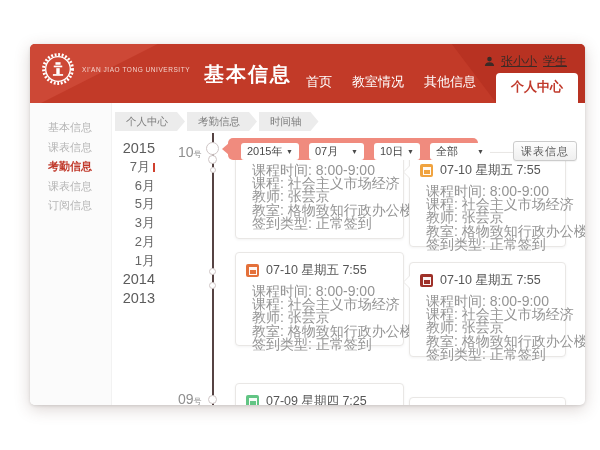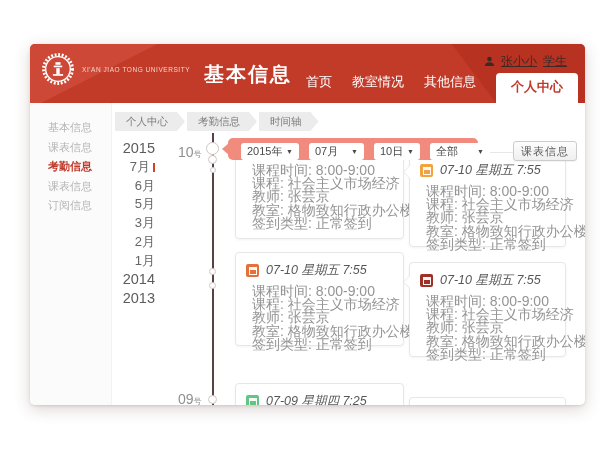--- a/index.html
+++ b/index.html
@@ -78,21 +78,21 @@
   .w1{width:58px;} .w2{width:55px;} .w3{width:46px;} .w4{width:60px;}
   .listbtn { position:absolute; left:483px; top:97px; width:64px; height:20px;
     background:linear-gradient(#fdfdfd,#efefef); border:1px solid #ccc; border-radius:3px;
     font-size:11px; color:#5a5a5a; display:flex; align-items:center; justify-content:center;
     letter-spacing:1px; z-index:6; cursor:pointer; box-shadow:0 1px 1px rgba(0,0,0,.05); }
 
   
   .card { position:absolute; background:#fff; border:1px solid #e9e7e5; border-radius:4px;
     box-shadow:0 1px 3px rgba(0,0,0,.05); z-index:2; }
   .card .hd { display:flex; align-items:center; gap:7px; padding:9px 10px 3px;
-    font-size:12.5px; color:#565656; white-space:nowrap;font-style:italic; }
+    font-size:12.5px; color:#565656; white-space:nowrap; }
   .cicon { width:13px; height:13px; border-radius:2px; position:relative; flex:none; }
   .cicon::after { content:""; position:absolute; left:2.5px; right:2.5px; top:2.5px; bottom:2.5px;
     border:1px solid rgba(255,255,255,.95); border-top-width:3px; }
   .amber{background:#f0a33f;} .orange{background:#e4703a;}
   .brick{background:#9e3028;} .green{background:#62c584;}
   .flds { padding:3px 8px 8px 16px; }
   .flds > div { font-size:14px; color:#949494; line-height:13.2px; white-space:nowrap; }
   .cL1 { left:205px; top:104px; width:169px; height:91px; z-index:1; }
   .cL1 .flds { padding-top:15px; }
   .cR1 { left:379px; top:108px; width:157px; height:95px; z-index:1; }

